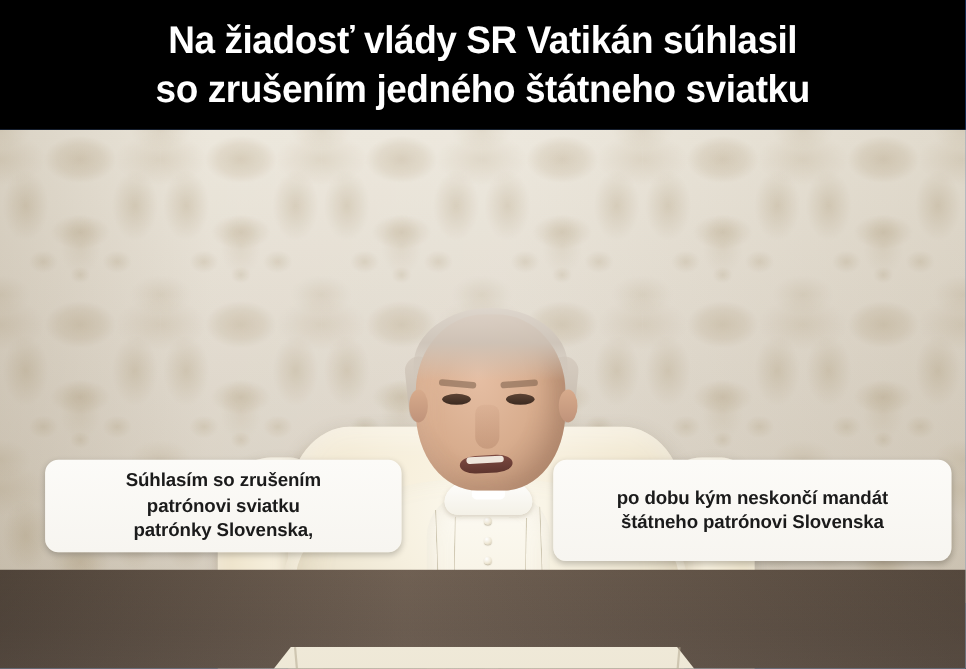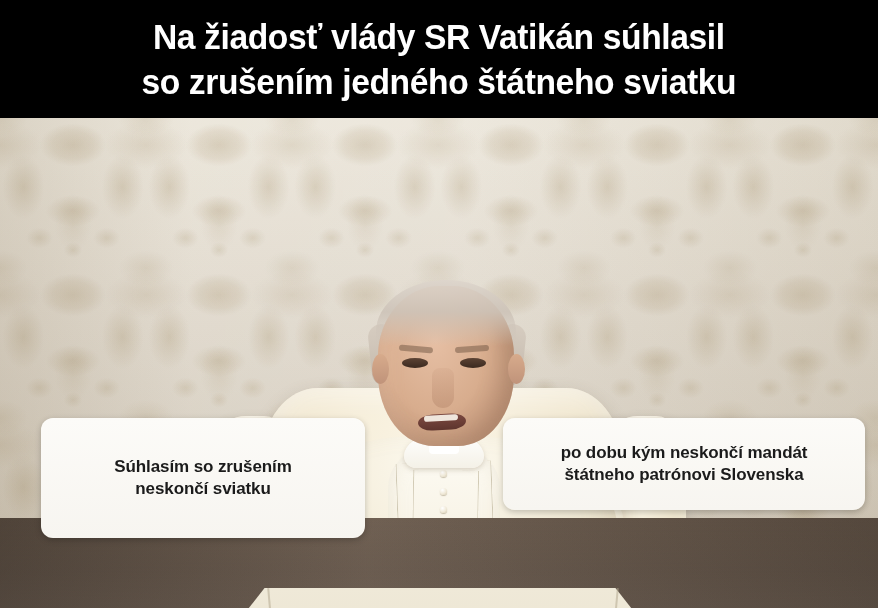--- a/index.html
+++ b/index.html
@@ -346,21 +346,21 @@
     line-height: 22.5px;
     text-align: center;
     display: flex;
     flex-direction: column;
     align-items: center;
     justify-content: center;
     padding: 6px 10px;
     z-index: 30;
     letter-spacing: -0.1px;
   }
-  .caption-left  { left: 41px;  top: 418px; width: 324px; height: 120px; }
+  .caption-left  { left: 41px;  top: 418px; width: 324px; height: 84px; }
   .caption-right { left: 503px; top: 418px; width: 362px; height: 92px; }
   .caption span { display: block; white-space: nowrap; }
 </style>
 </head>
 <body>
 
 <div class="stage">
 
   <div class="headline-bar">
     <div class="headline-line">Na žiadosť vlády SR Vatikán súhlasil</div>
@@ -422,21 +422,22 @@
       <div class="desk-sheen"></div>
     </div>
     <div class="blotter"></div>
     <div class="blotter-crease-l"></div>
     <div class="blotter-crease-r"></div>
 
   </div>
 
   <div class="caption caption-left">
     <span>Súhlasím so zrušením</span>
-    <span>neskončí sviatku</span>
+    <span>patrónovi sviatku</span>
+    <span>patrónky Slovenska,</span>
   </div>
 
   <div class="caption caption-right">
     <span>po dobu kým neskončí mandát</span>
     <span>štátneho patrónovi Slovenska</span>
   </div>
 
 </div>
 
 </body></html>

